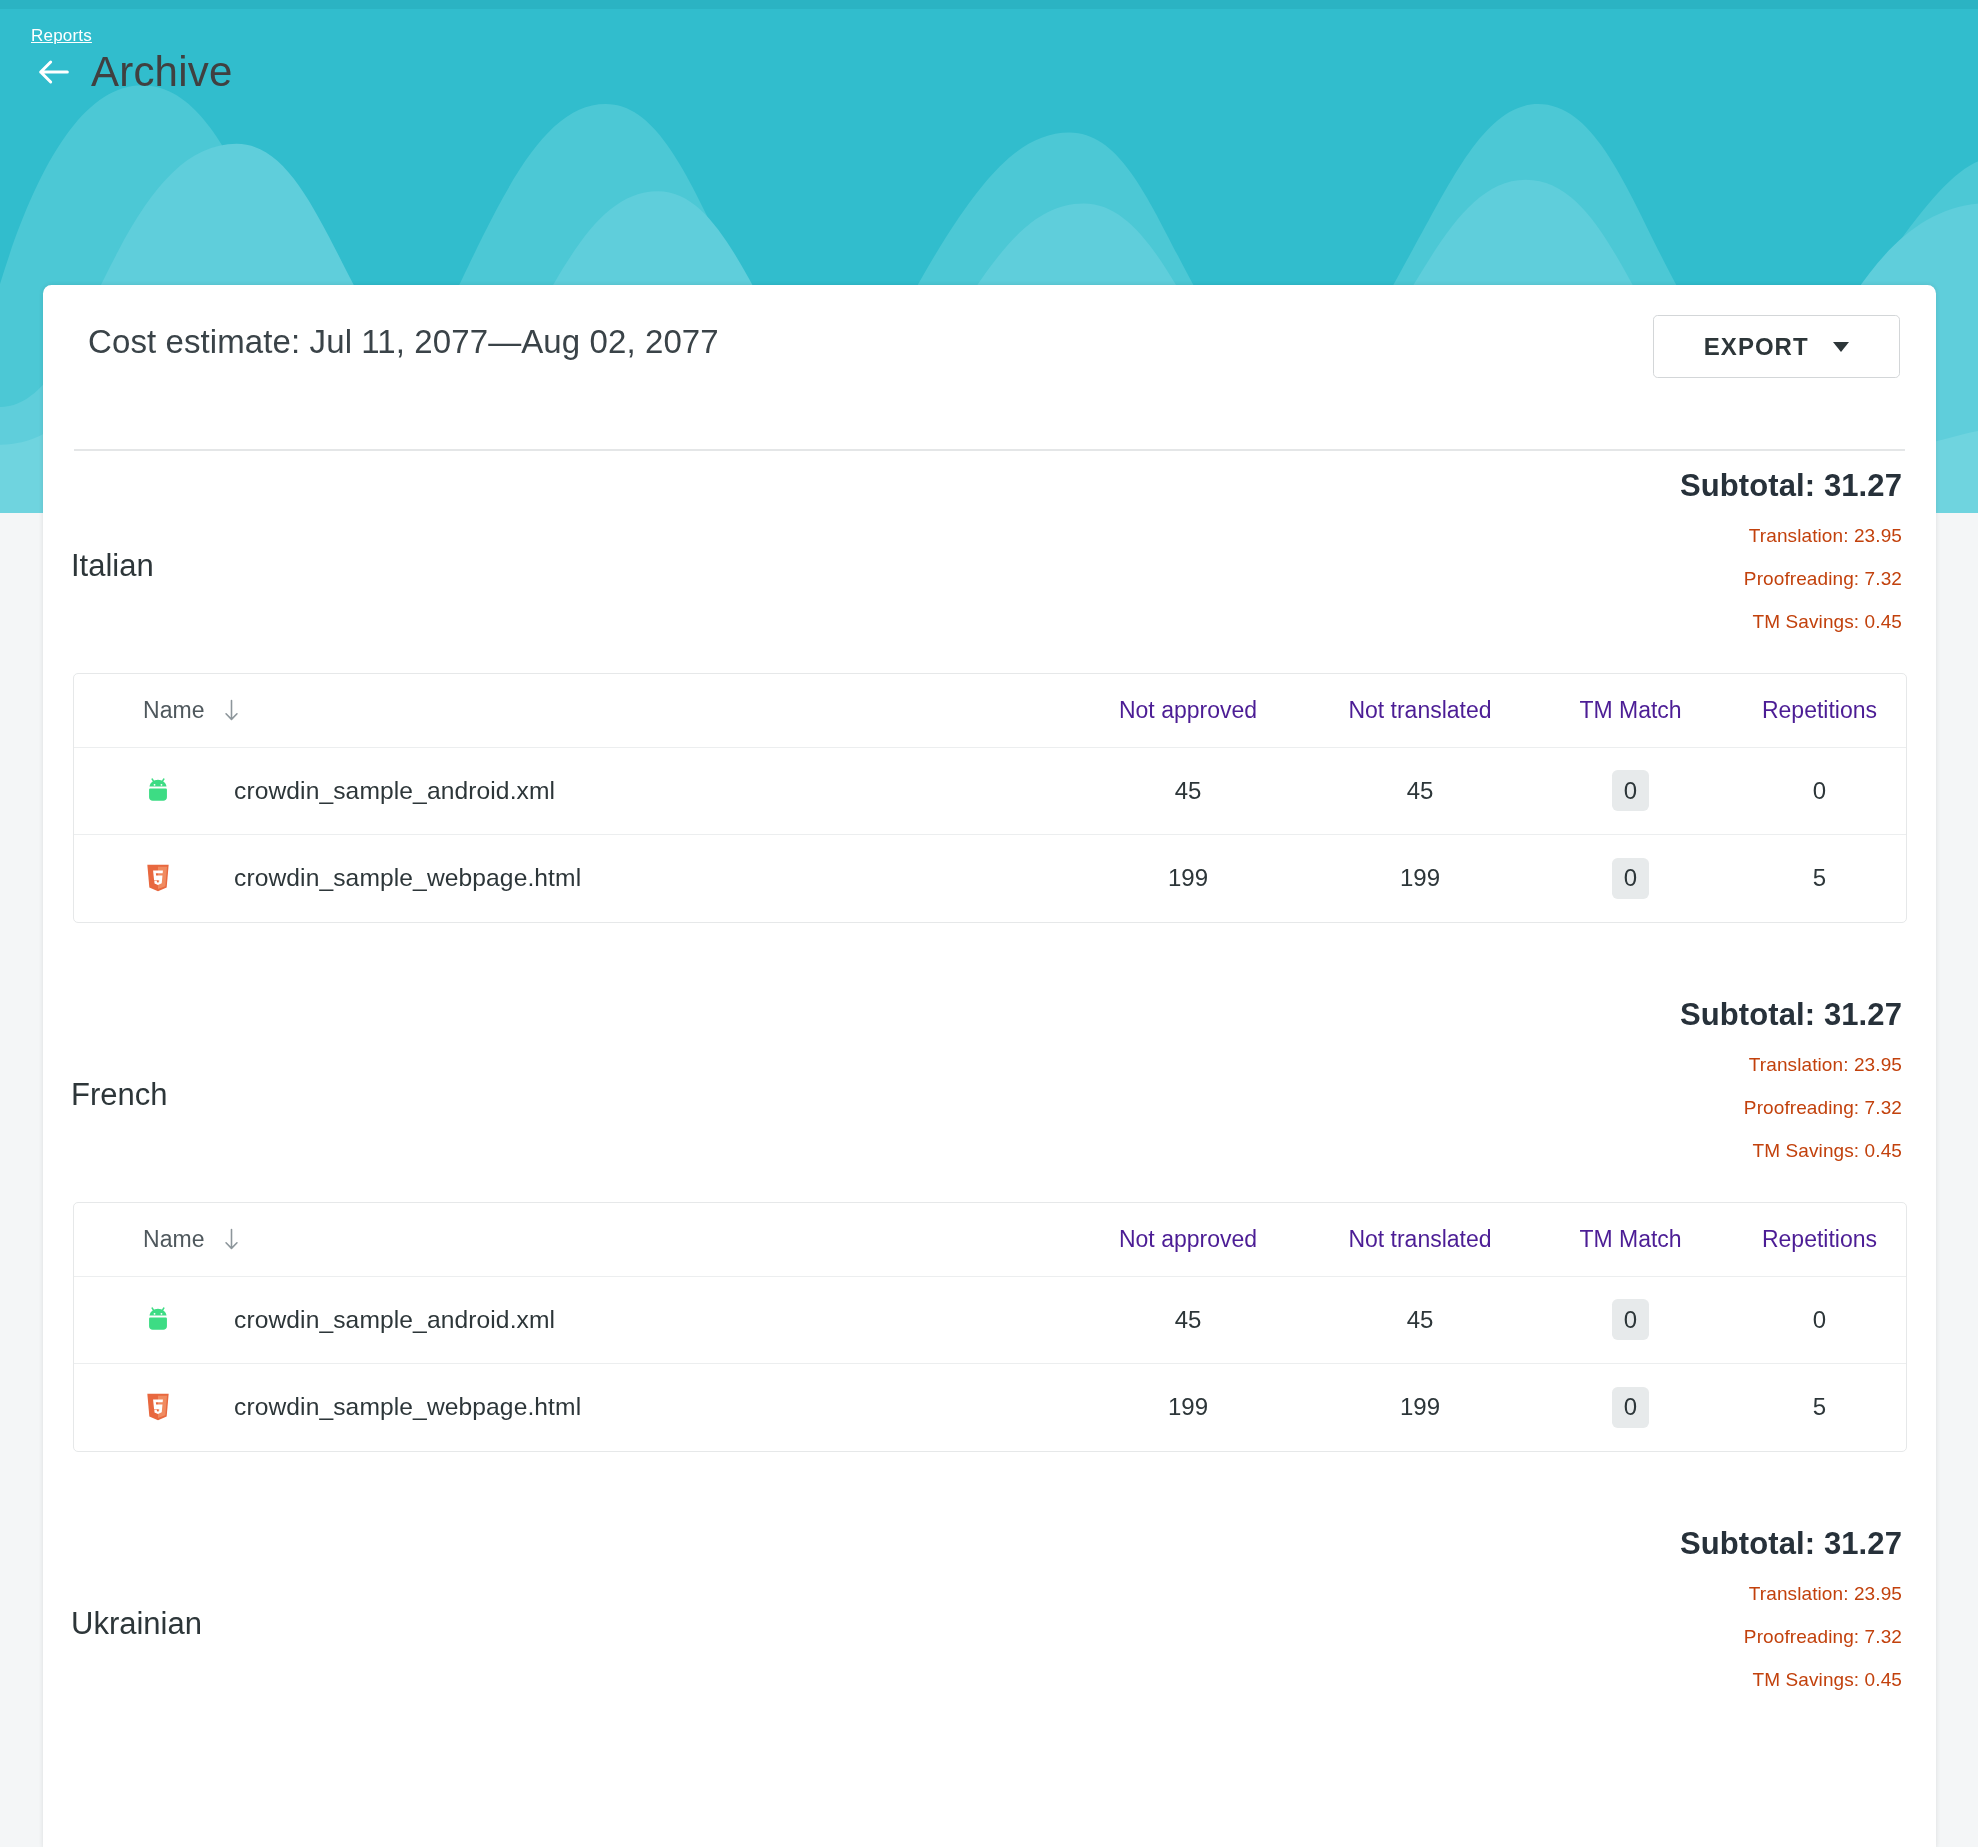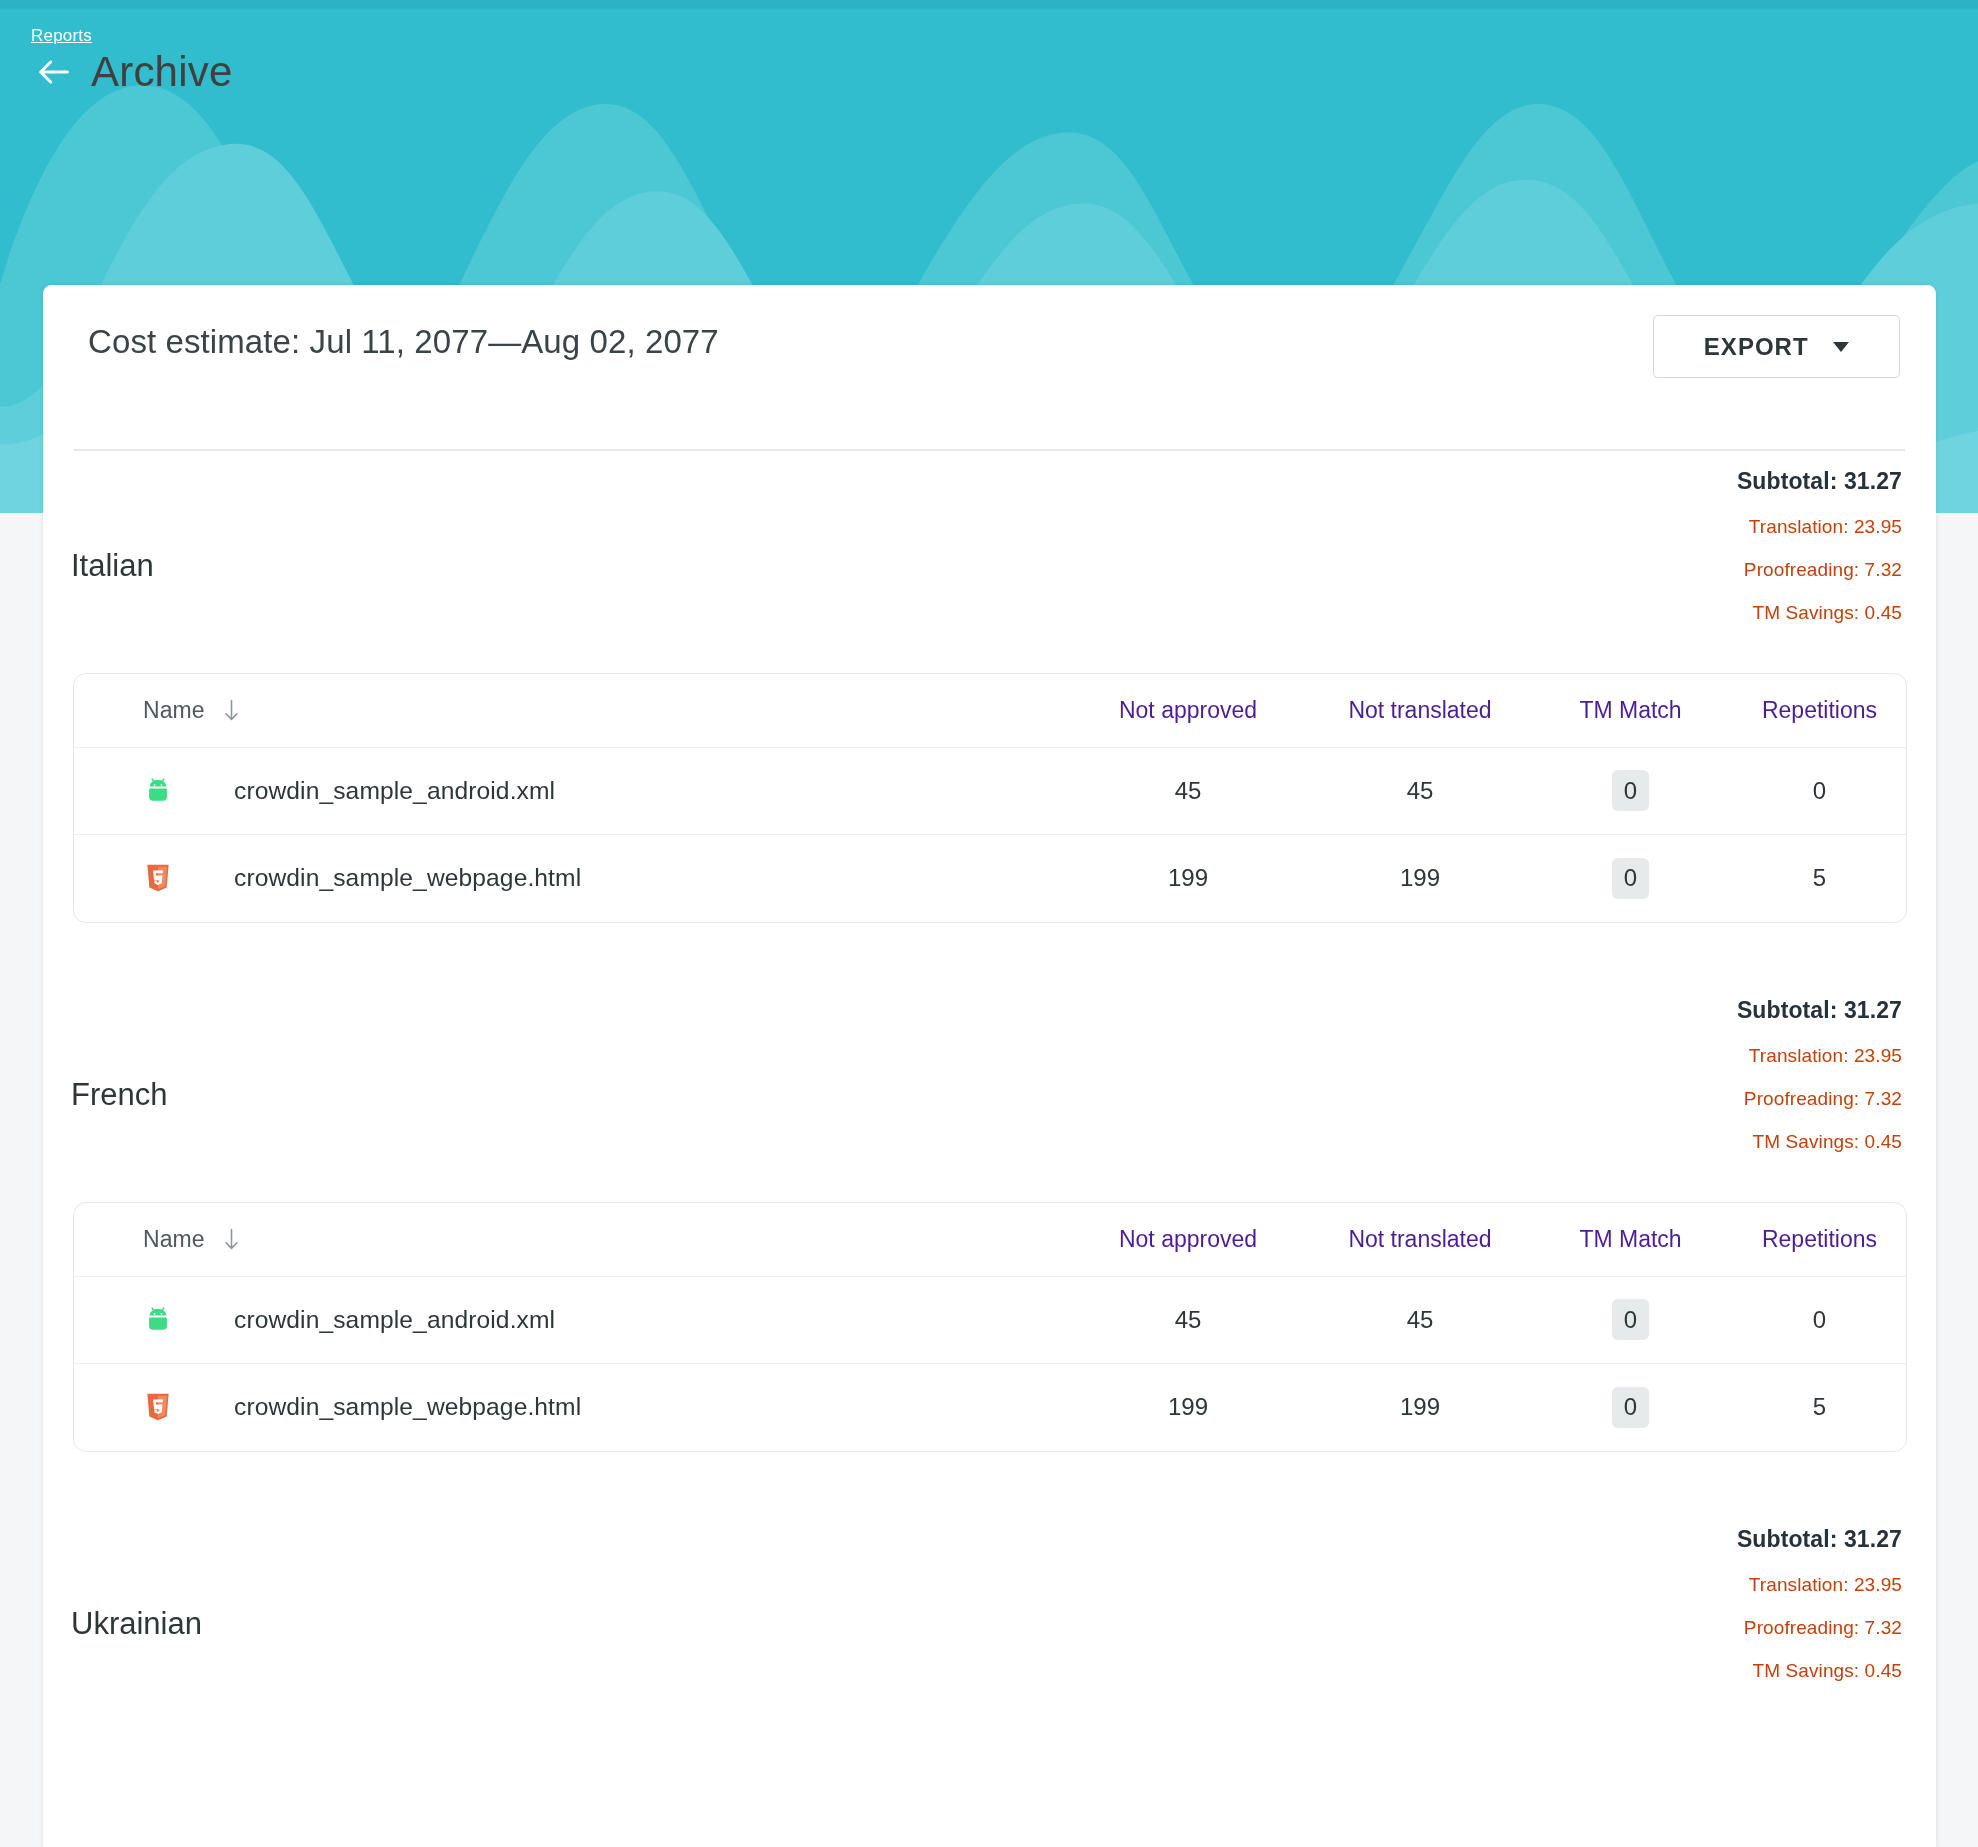--- a/index.html
+++ b/index.html
@@ -150,37 +150,37 @@
     font-size: 31px;
     font-weight: 400;
     color: #2d3639;
   }
   .lang-totals {
     position: absolute;
     right: 34px; top: 17px;
     text-align: right;
   }
   .subtotal-line {
-    font-size: 23px;
+    font-size: 31px;
     font-weight: 700;
     color: #27313a;
     letter-spacing: 0.1px;
   }
   .breakdown-line {
     font-size: 19px;
     color: #c2410c;
     margin-top: 21px;
     letter-spacing: 0.1px;
   }
 
   
   .file-table {
     margin: 0 29px 0 30px;
     border: 0.9px solid #e6e8e9;
-    border-radius: 13px;
+    border-radius: 5px;
     overflow: hidden;
     background: #ffffff;
   }
   .tbl-head {
     display: flex;
     align-items: center;
     height: 74px;
     border-bottom: 0.9px solid #eceeef;
   }
   .tbl-row {

